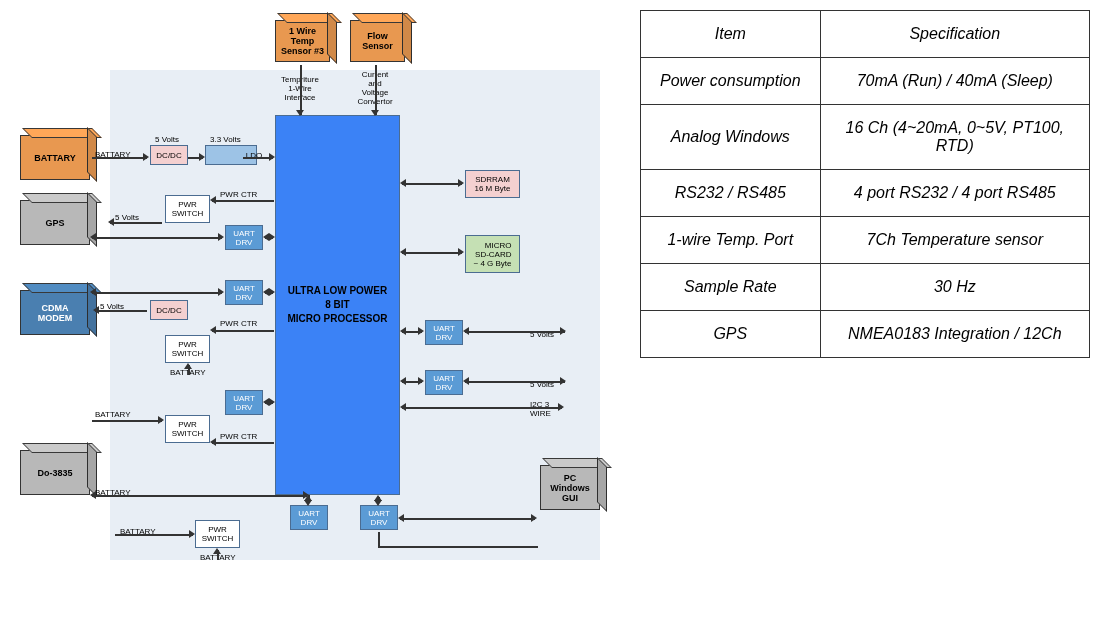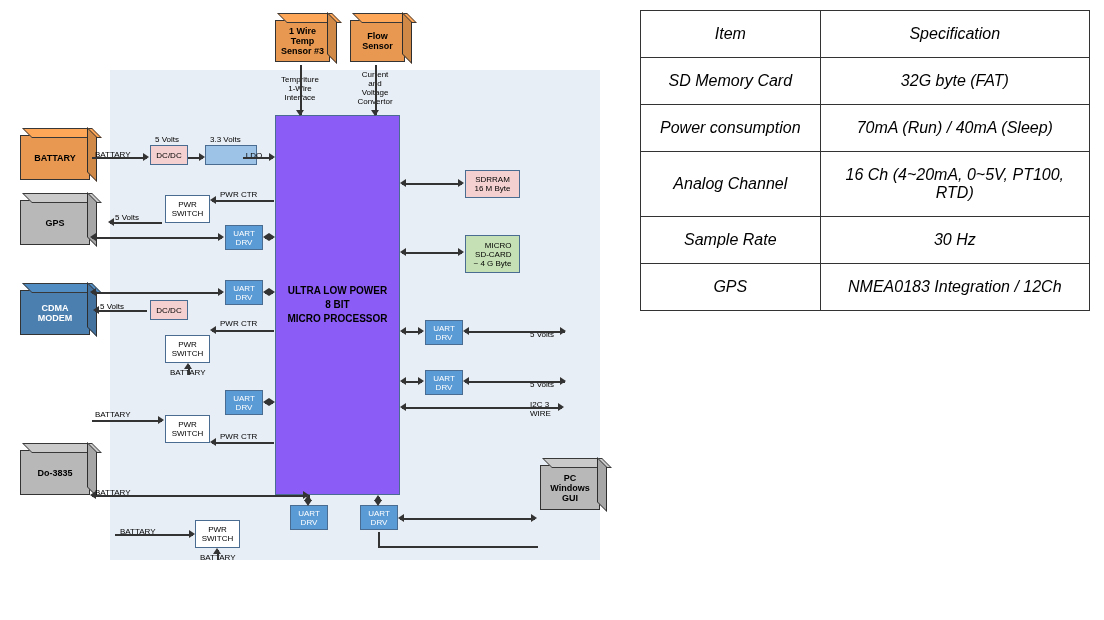--- a/index.html
+++ b/index.html
@@ -21,21 +21,21 @@
   
   
   .block { position: absolute; border: 1px solid #4b6c91; font-size: 8px; display: flex; align-items: center; justify-content: center; text-align: center; padding: 2px; }
   .block.pink { background: #f4d0d0; }
   .block.lightblue { background: #9dc3e6; padding-left: 48px; }
   .block.steelblue { background: #5b9bd5; color: #fff; }
   .block.white { background: #fff; }
   .block.mint { background: #c5e0b4; text-align: right; }
   
   
-  .processor { position: absolute; left: 275px; top: 115px; width: 125px; height: 380px; background: #8b5cf6; border: 1px solid #4b6c91; display: flex; align-items: center; justify-content: center; text-align: center; font-size: 10px; font-weight: bold; line-height: 1.4; }
+  .processor { position: absolute; left: 275px; top: 115px; width: 125px; height: 380px; background: #3b82f6; border: 1px solid #4b6c91; display: flex; align-items: center; justify-content: center; text-align: center; font-size: 10px; font-weight: bold; line-height: 1.4; }
   
   
   .lbl { position: absolute; font-size: 8px; }
   
   
   .arrow { position: absolute; background: #333; }
   .arrow.h { height: 1.5px; }
   .arrow.v { width: 1.5px; }
   .arrow-head-r { position: absolute; width: 0; height: 0; border-top: 4px solid transparent; border-bottom: 4px solid transparent; border-left: 6px solid #333; }
   .arrow-head-l { position: absolute; width: 0; height: 0; border-top: 4px solid transparent; border-bottom: 4px solid transparent; border-right: 6px solid #333; }
@@ -250,30 +250,34 @@
   <div class="table-area">
     <table>
       <thead>
         <tr>
           <th style="width:40%">Item</th>
           <th style="width:60%">Specification</th>
         </tr>
       </thead>
       <tbody id="spec-rows">
           <tr>
-            <td>SD Memory Card</td>
-            <td>32G byte (FAT)</td>
-          </tr>
-          <tr>
             <td>Power consumption</td>
             <td>70mA (Run)  / 40mA (Sleep)</td>
           </tr>
           <tr>
-            <td>Analog Channel</td>
+            <td>Analog Windows</td>
             <td>16 Ch (4~20mA, 0~5V, PT100, RTD)</td>
+          </tr>
+          <tr>
+            <td>RS232 / RS485</td>
+            <td>4 port RS232 / 4 port RS485</td>
+          </tr>
+          <tr>
+            <td>1-wire Temp. Port</td>
+            <td>7Ch Temperature sensor</td>
           </tr>
           <tr>
             <td>Sample Rate</td>
             <td>30 Hz</td>
           </tr>
           <tr>
             <td>GPS</td>
             <td>NMEA0183 Integration / 12Ch</td>
           </tr>
         </tbody>

